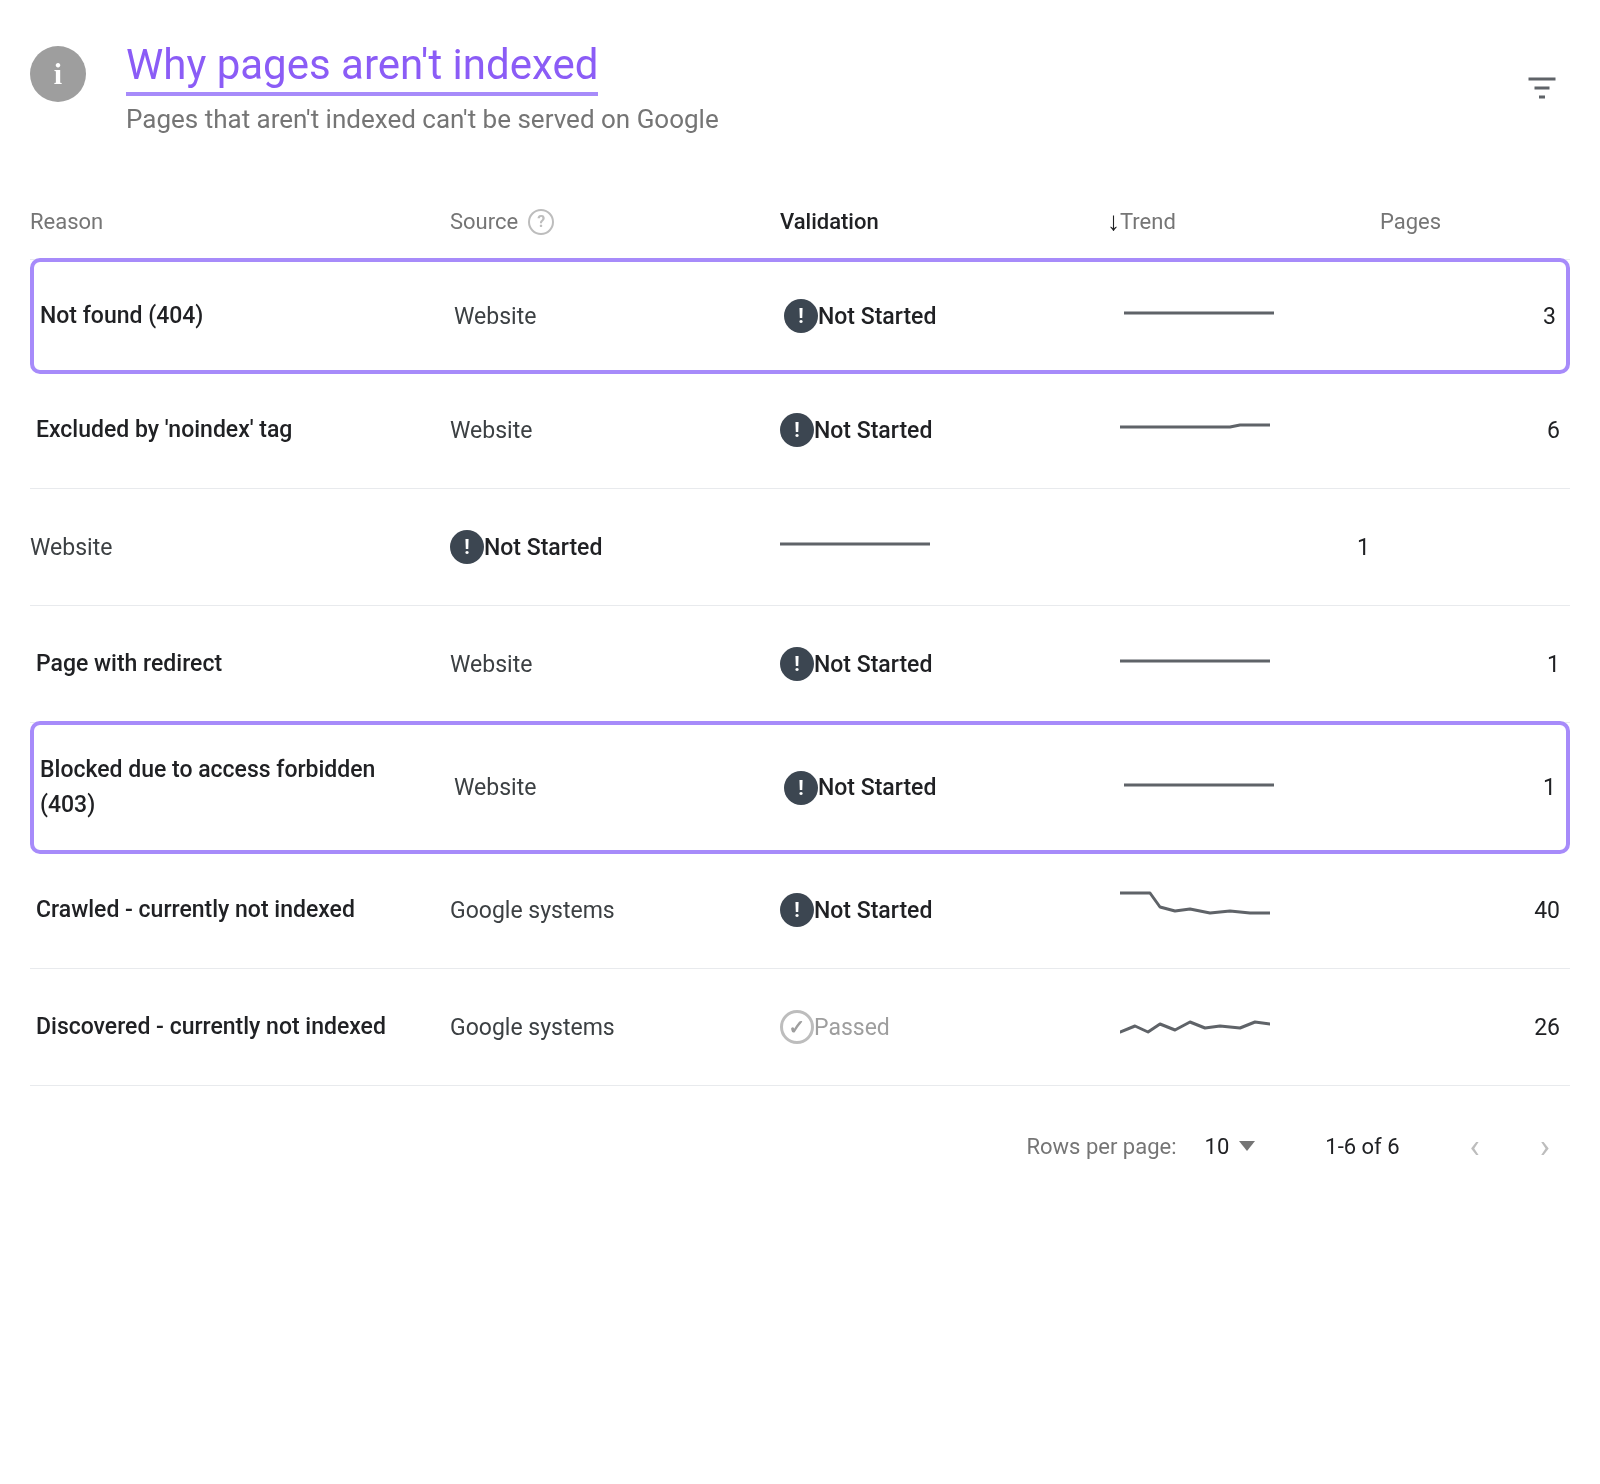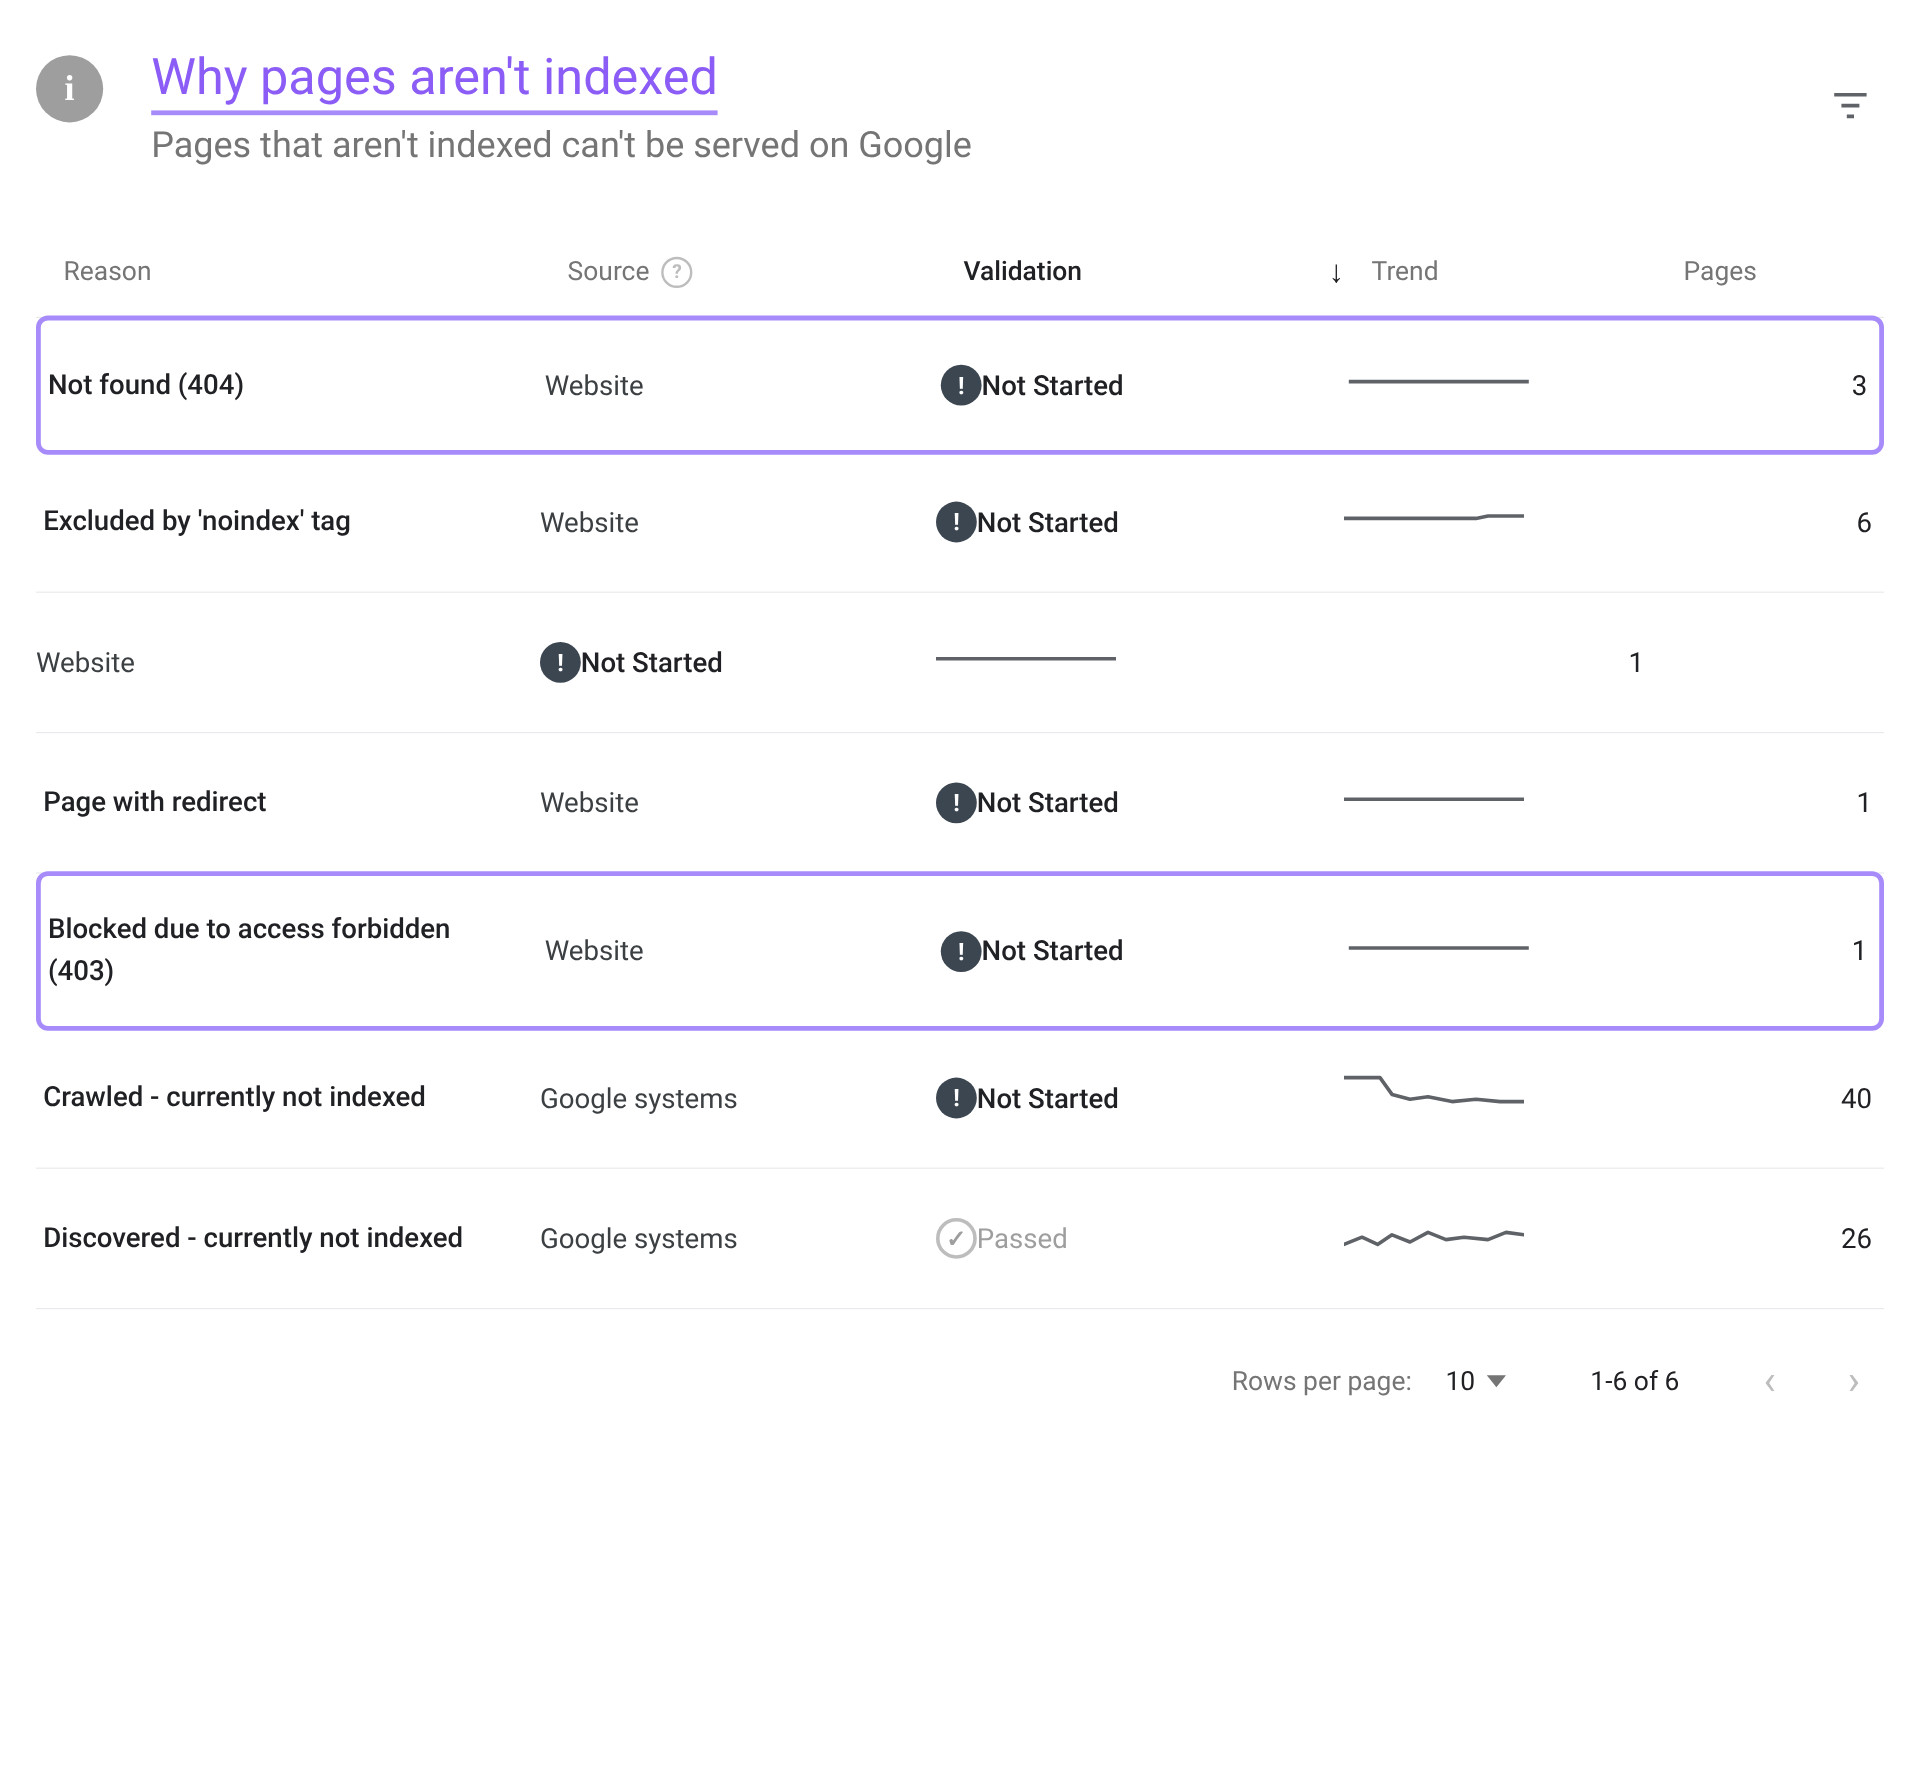--- a/index.html
+++ b/index.html
@@ -35,21 +35,21 @@
   .title {
     font-size: 42px;
     font-weight: 400;
     color: #8b5cf6;
     display: inline-block;
     border-bottom: 4px solid #a78bfa;
     padding-bottom: 2px;
     line-height: 1.2;
   }
   .subtitle {
-    font-size: 30px;
+    font-size: 26px;
     color: #757575;
     margin-top: 8px;
   }
   .filter-btn {
     width: 36px; height: 36px;
     color: #5f6368;
     cursor: pointer;
     margin-top: 30px;
     margin-right: 10px;
   }
@@ -60,21 +60,21 @@
     display: grid;
     grid-template-columns: 420px 330px 340px 260px 1fr;
     align-items: center;
     border-bottom: 1px solid #e8eaed;
   }
   .thead {
     padding: 22px 0;
     color: #757575;
     font-size: 22px;
   }
-  .th { display: flex; align-items: center; gap: 10px; margin-left: 23px; }
+  .th { display: flex; align-items: center; gap: 10px; }
   .th.sortable { color: #202124; font-weight: 500; cursor: pointer; justify-content: space-between; }
   .help-circle {
     width: 26px; height: 26px;
     border: 2px solid #bdbdbd;
     border-radius: 50%;
     display: inline-flex; align-items: center; justify-content: center;
     font-size: 16px; color:#bdbdbd; font-weight: bold;
   }
   .sort-arrow { font-size: 26px; }
   .th-pages, .td-pages { text-align: right; padding-right: 10px; }

